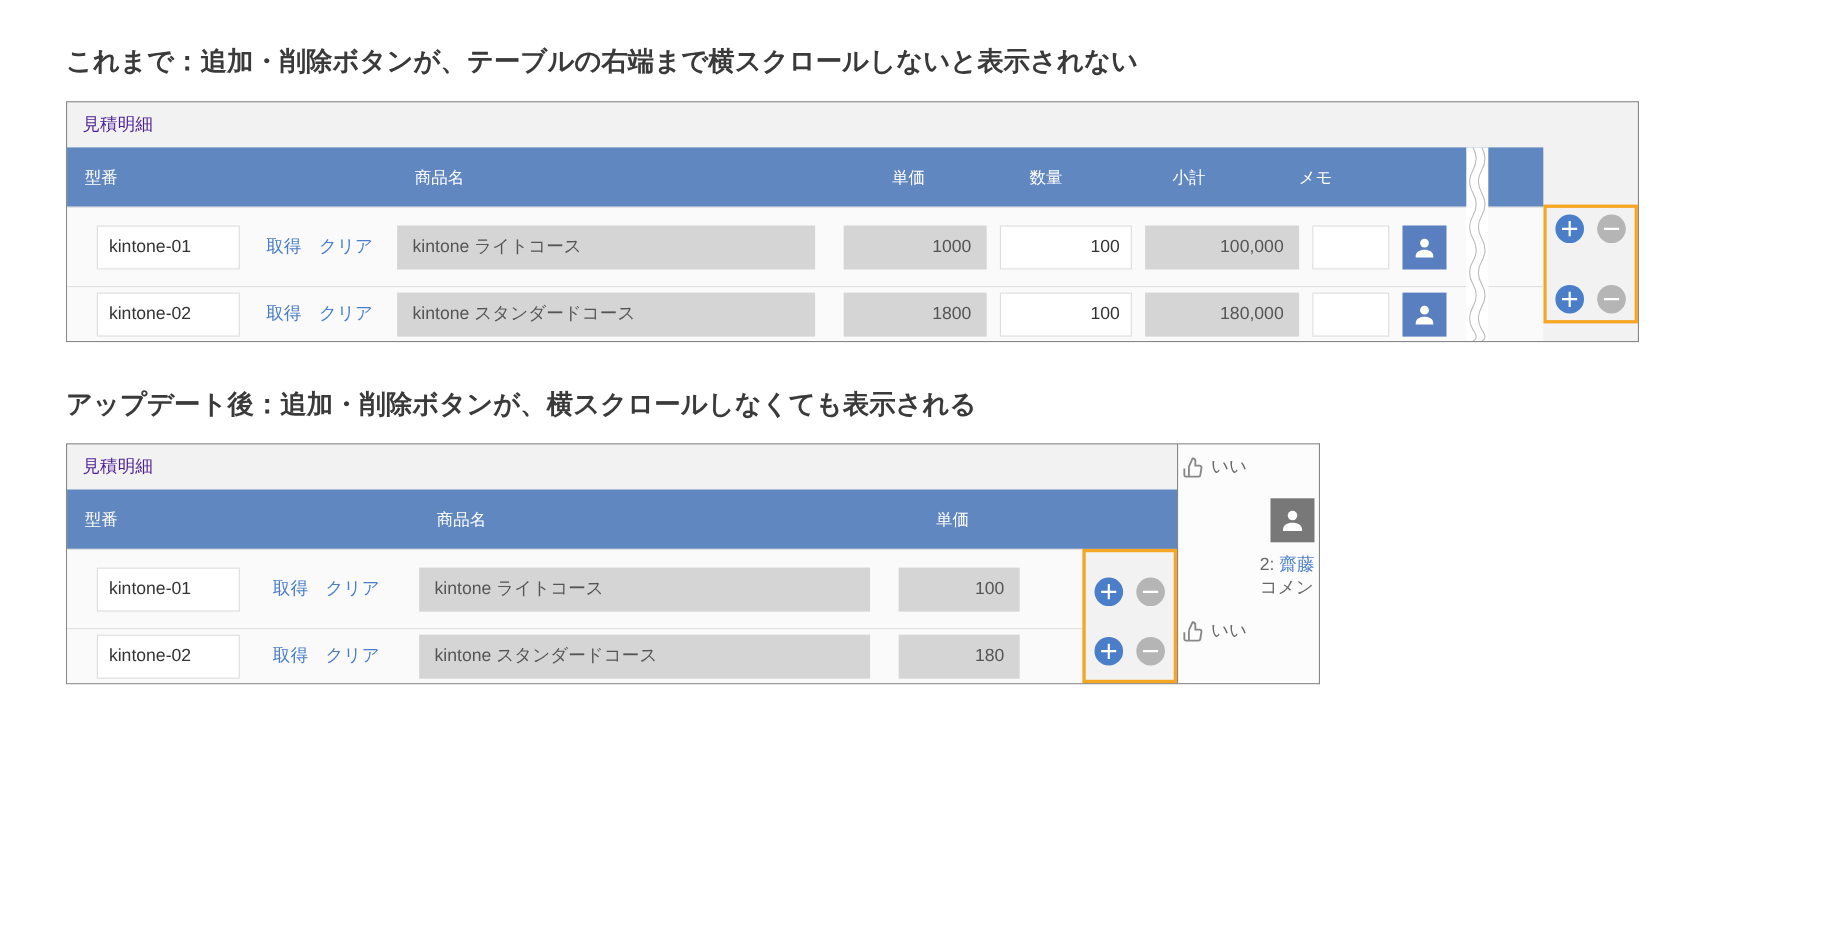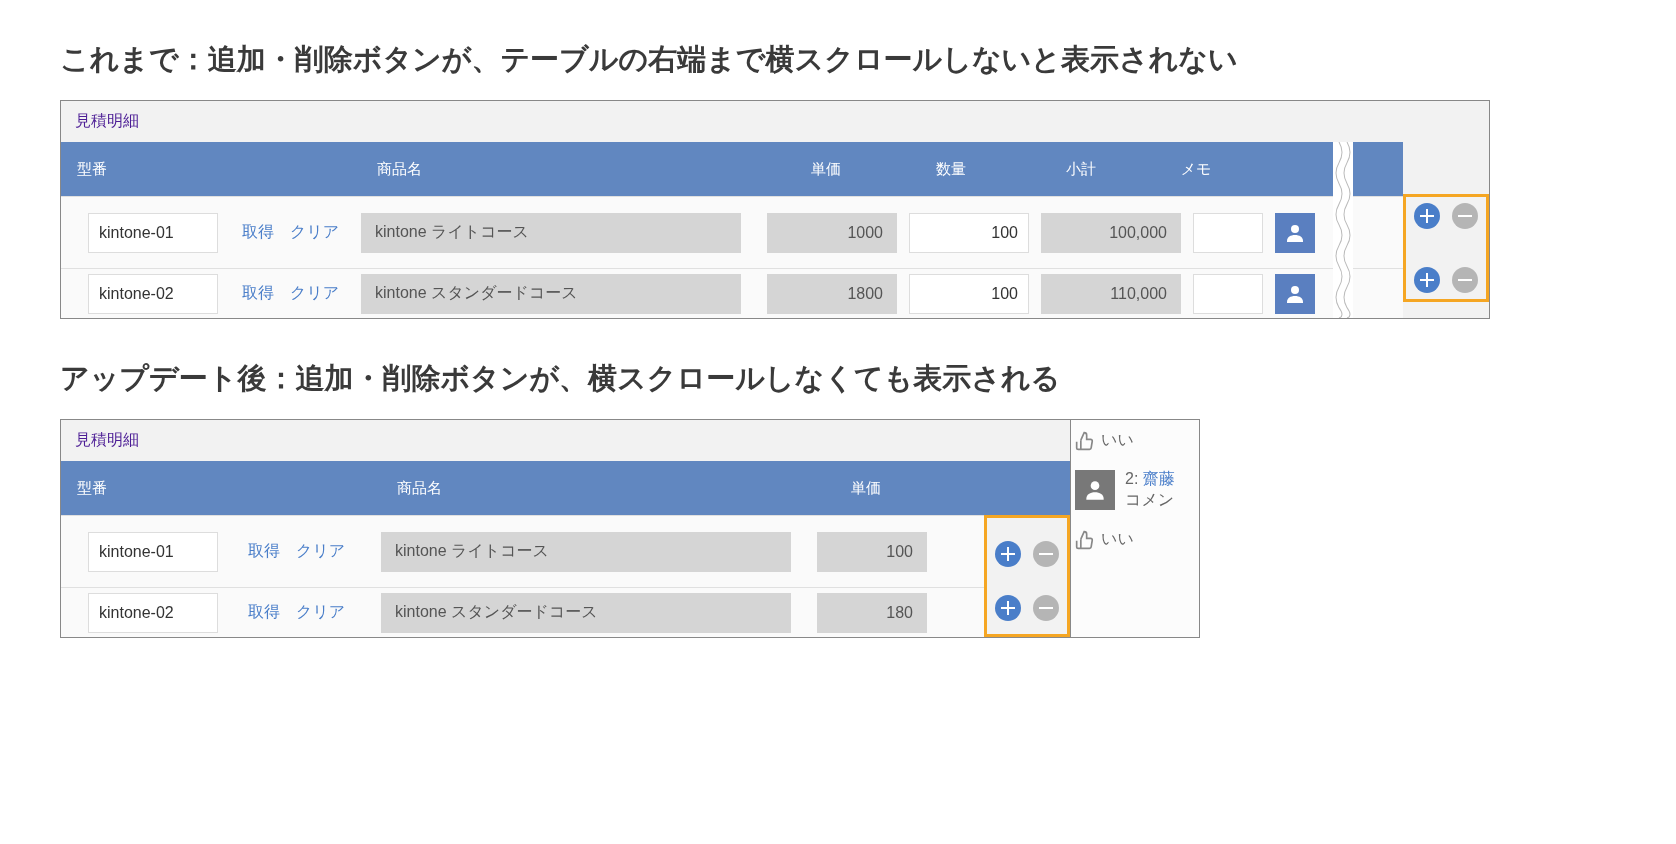--- a/index.html
+++ b/index.html
@@ -3,21 +3,21 @@
   <meta charset="utf-8">
   <style>
     * { box-sizing: border-box; margin: 0; padding: 0; }
     body {
       font-family: "Hiragino Kaku Gothic ProN", "Hiragino Sans", Meiryo, sans-serif;
       background: #fff;
       padding: 40px 60px;
       color: #333;
     }
     .section-title {
-      font-size: 29px;
+      font-size: 24px;
       font-weight: bold;
       color: #3a3a3a;
       margin-bottom: 20px;
     }
     .table-container {
       border: 1px solid #888;
       background: #f2f2f2;
       position: relative;
       margin-bottom: 40px;
     }
@@ -130,21 +130,21 @@
     .remove-btn { background: #b5b5b5; }
     .side-panel {
       display: flex;
       flex-direction: column;
       gap: 18px;
       padding: 10px 4px;
       font-size: 16px;
       color: #666;
     }
     .like-row { display: flex; align-items: center; gap: 6px; }
-    .comment-row { display: flex; gap: 10px; align-items: center; }
+    .comment-row { display: flex; gap: 10px; align-items: flex-end; flex-direction: column; }
     .comment-text { font-size: 16px; }
     .comment-link { color: #4a7ec9; }
     
     .t1-c1 { width: 300px; display:flex; align-items:center; }
     .t1-c2 { width: 400px; display:flex; align-items:center; }
     .t1-c3 { width: 130px; }
     .t1-c4 { width: 120px; }
     .t1-c5 { width: 140px; }
     
     .t2-c1 { width: 320px; display:flex; align-items:center;}
@@ -198,21 +198,21 @@
         <div class="t1-c1">
           <div class="input-box" style="width:130px">kintone-02</div>
           <span class="link" style="margin-left:24px">取得</span>
           <span class="link">クリア</span>
         </div>
         <div class="t1-c2">
           <div class="readonly-box" style="width:380px">kintone スタンダードコース</div>
         </div>
         <div class="readonly-box num-right t1-c3" style="margin:0 6px">1800</div>
         <div class="input-box num-right t1-c4" style="margin:0 6px;justify-content:flex-end">100</div>
-        <div class="readonly-box num-right t1-c5" style="margin:0 6px">110,000</div>
+        <div class="readonly-box num-right t1-c5" style="margin:0 6px">180,000</div>
         <div class="input-box" style="width:70px;margin:0 6px"></div>
         <div class="user-icon-btn">
           <svg width="24" height="24" viewBox="0 0 24 24" fill="#fff">
               <circle cx="12" cy="8" r="4"></circle>
               <path d="M4 20c0-4 3.5-6 8-6s8 2 8 6v1H4z"></path>
             </svg>
         </div>
       </div>
 
       <div class="tear-edge" style="right:50px;">

